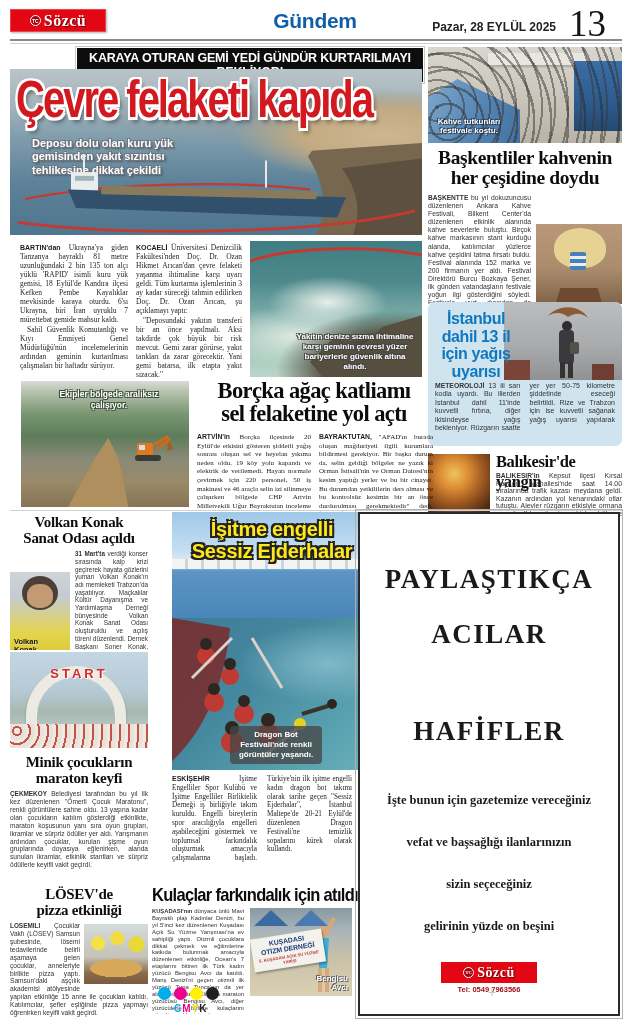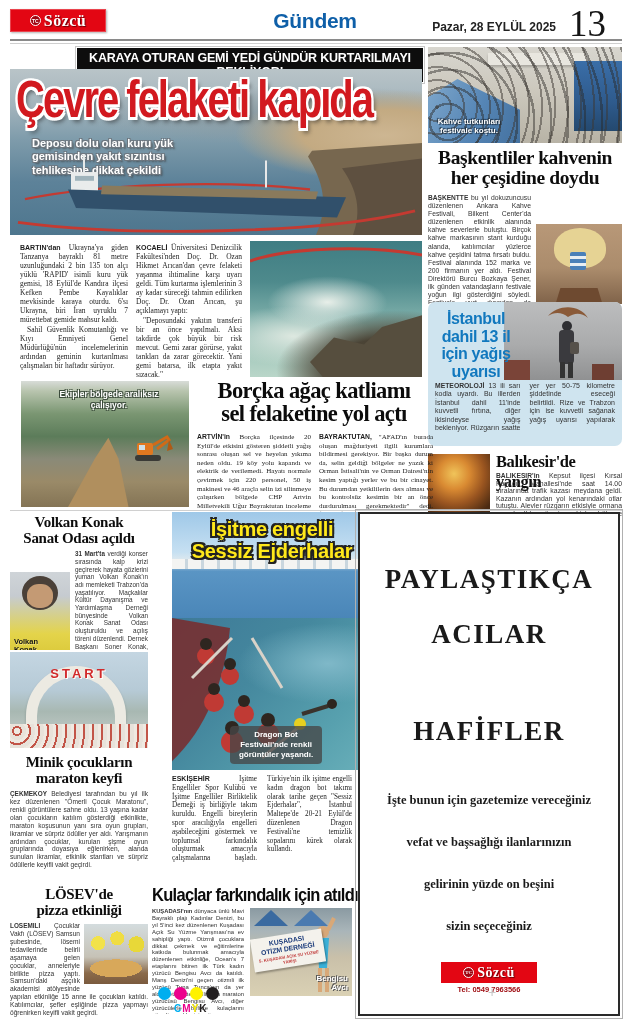--- a/index.html
+++ b/index.html
@@ -280,20 +280,21 @@
     </div>
     <div class="lead-col2 serifbody" data-interactable="false">
       <p><span class="lw" data-interactable="false">KOCAELİ</span><span data-interactable="false"> Üniversitesi Denizcilik Fakültesi'nden Doç. Dr. Ozan Hikmet Arıcan'dan çevre felaketi yaşanma ihtimaline karşı uyarı geldi. Tüm kurtarma işlemlerinin 3 ay kadar süreceği tahmin edilirken Doç. Dr. Ozan Arıcan, şu açıklamayı yaptı:</span></p>
       <p data-interactable="false">"Deposundaki yakıtın transferi bir an önce yapılmalı. Aksi takdirde çok büyük bir risk mevcut. Gemi zarar görürse, yakıt tankları da zarar görecektir. Yani gemi batarsa, ilk etapta yakıt sızacak."</p>
     </div>
     <div class="sea-photo" data-interactable="false">
       <svg class="sea-boom" viewBox="0 0 172 30" preserveAspectRatio="none" data-interactable="false">
         <path d="M0,20 C40,6 120,4 172,14" stroke="#c43a31" stroke-width="3" fill="none"></path>
       </svg>
       <div class="sea-rock" data-interactable="false"></div>
+      <div class="sea-caption" data-interactable="false">Yakıtın denize sızma ihtimaline karşı geminin çevresi yüzer bariyerlerle güvenlik altına alındı.</div>
     </div>
   </section>
 
   <section class="coffee-sec" data-interactable="false">
     <div class="coffee-photo" data-interactable="false">
       <div class="coffee-awning" data-interactable="false"></div>
       <div class="coffee-kiosk" data-interactable="false"></div>
       <div class="coffee-tent" data-interactable="false"></div>
       <div class="coffee-cap" data-interactable="false">Kahve tutkunları festivale koştu.</div>
     </div>
@@ -458,22 +459,22 @@
 Avcı</div>
     </div>
   </section>
 
   <aside class="ad-box" data-interactable="false">
     <div class="ad-big ad-b2" data-interactable="false">PAYLAŞTIKÇA</div>
     <div class="ad-big ad-b1" data-interactable="false">ACILAR</div>
     <div class="ad-big ad-b3" data-interactable="false">HAFİFLER</div>
     <div class="ad-line ad-l1" data-interactable="false">İşte bunun için gazetemize  vereceğiniz</div>
     <div class="ad-line" data-interactable="false">vefat ve başsağlığı ilanlarınızın</div>
+    <div class="ad-line" data-interactable="false">sizin seçeceğiniz</div>
     <div class="ad-line" data-interactable="false">gelirinin yüzde on beşini</div>
-    <div class="ad-line" data-interactable="false">sizin seçeceğiniz</div>
     <div class="ad-logo" data-interactable="false">
       <span class="logo-tc" data-interactable="false">TC</span>
       <span class="logo-text" data-interactable="false">Sözcü</span>
     </div>
     <div class="ad-tel" data-interactable="false">Tel: 0549 7963566</div>
   </aside>
 
   <div class="cmyk" data-interactable="false">
     <div class="cmyk-dots" data-interactable="false">
       <span class="dot dot-c" data-interactable="false"></span>

